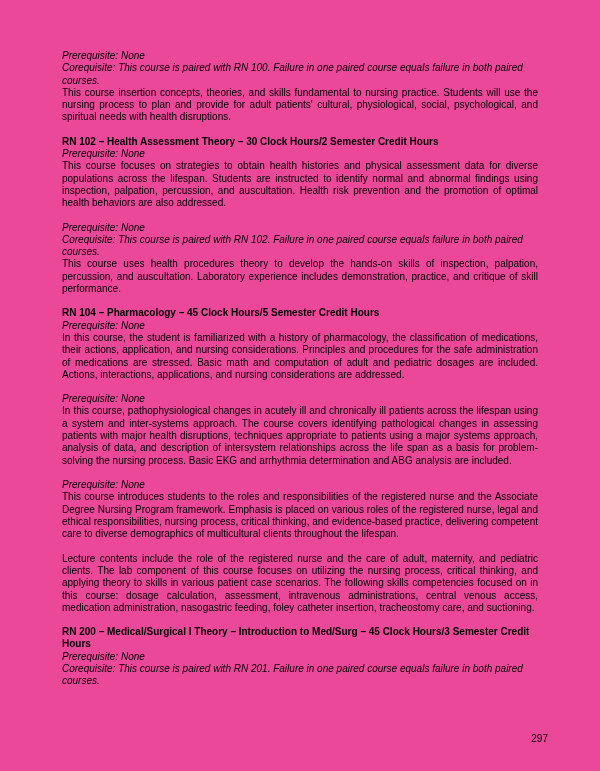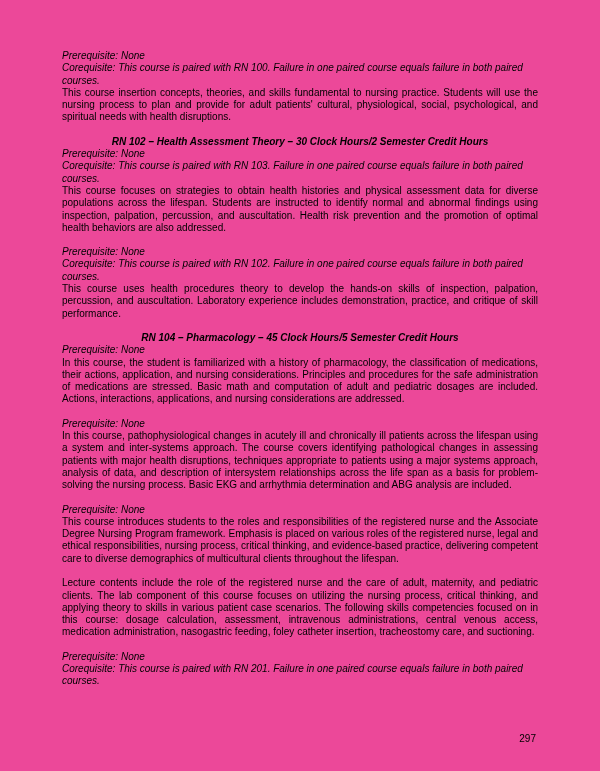--- a/index.html
+++ b/index.html
@@ -24,57 +24,55 @@
     top: 50px;
     left: 62px;
     width: 476px;
   }
   .section { margin: 0 0 12px 0; }
   .section p, .section h2 { margin: 0; padding: 0; }
   .heading {
     font-size: 10px;
     line-height: 12.3px;
     font-weight: bold;
-    text-align: center;
-    font-style: italic;
+    text-align: left;
   }
   .ital {
     font-style: italic;
     text-align: left;
   }
   .para {
     text-align: justify;
   }
   .para.gap {
     margin-top: 12.3px;
   }
   .page-number {
     position: absolute;
-    right: 64px;
+    right: 52px;
     bottom: 26px;
     font-size: 10px;
     color: #000000;
   }
 </style>
 </head>
 <body>
 
 <div class="page">
   <main class="content">
 
     <div class="section">
       <p class="ital">Prerequisite: None</p>
       <p class="ital">Corequisite: This course is paired with RN 100. Failure in one paired course equals failure in both paired courses.</p>
       <p class="para">This course insertion concepts, theories, and skills fundamental to nursing practice. Students will use the nursing process to plan and provide for adult patients' cultural, physiological, social, psychological, and spiritual needs with health disruptions.</p>
     </div>
 
     <div class="section">
       <h2 class="heading">RN 102 – Health Assessment Theory – 30 Clock Hours/2 Semester Credit Hours</h2>
       <p class="ital">Prerequisite: None</p>
-      <p class="ital">Corequisite: This course is paired with RN 103. Failure in one paired course equals failure in both paired courses.</p>
       <p class="para">This course focuses on strategies to obtain health histories and physical assessment data for diverse populations across the lifespan. Students are instructed to identify normal and abnormal findings using inspection, palpation, percussion, and auscultation. Health risk prevention and the promotion of optimal health behaviors are also addressed.</p>
     </div>
 
     <div class="section">
       <p class="ital">Prerequisite: None</p>
       <p class="ital">Corequisite: This course is paired with RN 102. Failure in one paired course equals failure in both paired courses.</p>
       <p class="para">This course uses health procedures theory to develop the hands-on skills of inspection, palpation, percussion, and auscultation. Laboratory experience includes demonstration, practice, and critique of skill performance.</p>
     </div>
 
     <div class="section">
@@ -88,20 +86,21 @@
       <p class="para">In this course, pathophysiological changes in acutely ill and chronically ill patients across the lifespan using a system and inter-systems approach. The course covers identifying pathological changes in assessing patients with major health disruptions, techniques appropriate to patients using a major systems approach, analysis of data, and description of intersystem relationships across the life span as a basis for problem-solving the nursing process. Basic EKG and arrhythmia determination and ABG analysis are included.</p>
     </div>
 
     <div class="section">
       <p class="ital">Prerequisite: None</p>
       <p class="para">This course introduces students to the roles and responsibilities of the registered nurse and the Associate Degree Nursing Program framework. Emphasis is placed on various roles of the registered nurse, legal and ethical responsibilities, nursing process, critical thinking, and evidence-based practice, delivering competent care to diverse demographics of multicultural clients throughout the lifespan.</p>
       <p class="para gap">Lecture contents include the role of the registered nurse and the care of adult, maternity, and pediatric clients. The lab component of this course focuses on utilizing the nursing process, critical thinking, and applying theory to skills in various patient case scenarios. The following skills competencies focused on in this course: dosage calculation, assessment, intravenous administrations, central venous access, medication administration, nasogastric feeding, foley catheter insertion, tracheostomy care, and suctioning.</p>
     </div>
 
     <div class="section">
+      <h2 class="heading">RN 200 – Medical/Surgical I Theory – Introduction to Med/Surg – 45 Clock Hours/3 Semester Credit Hours</h2>
       <p class="ital">Prerequisite: None</p>
       <p class="ital">Corequisite: This course is paired with RN 201. Failure in one paired course equals failure in both paired courses.</p>
     </div>
 
   </main>
 
   <div class="page-number">297</div>
 </div>
 
 </body></html>

